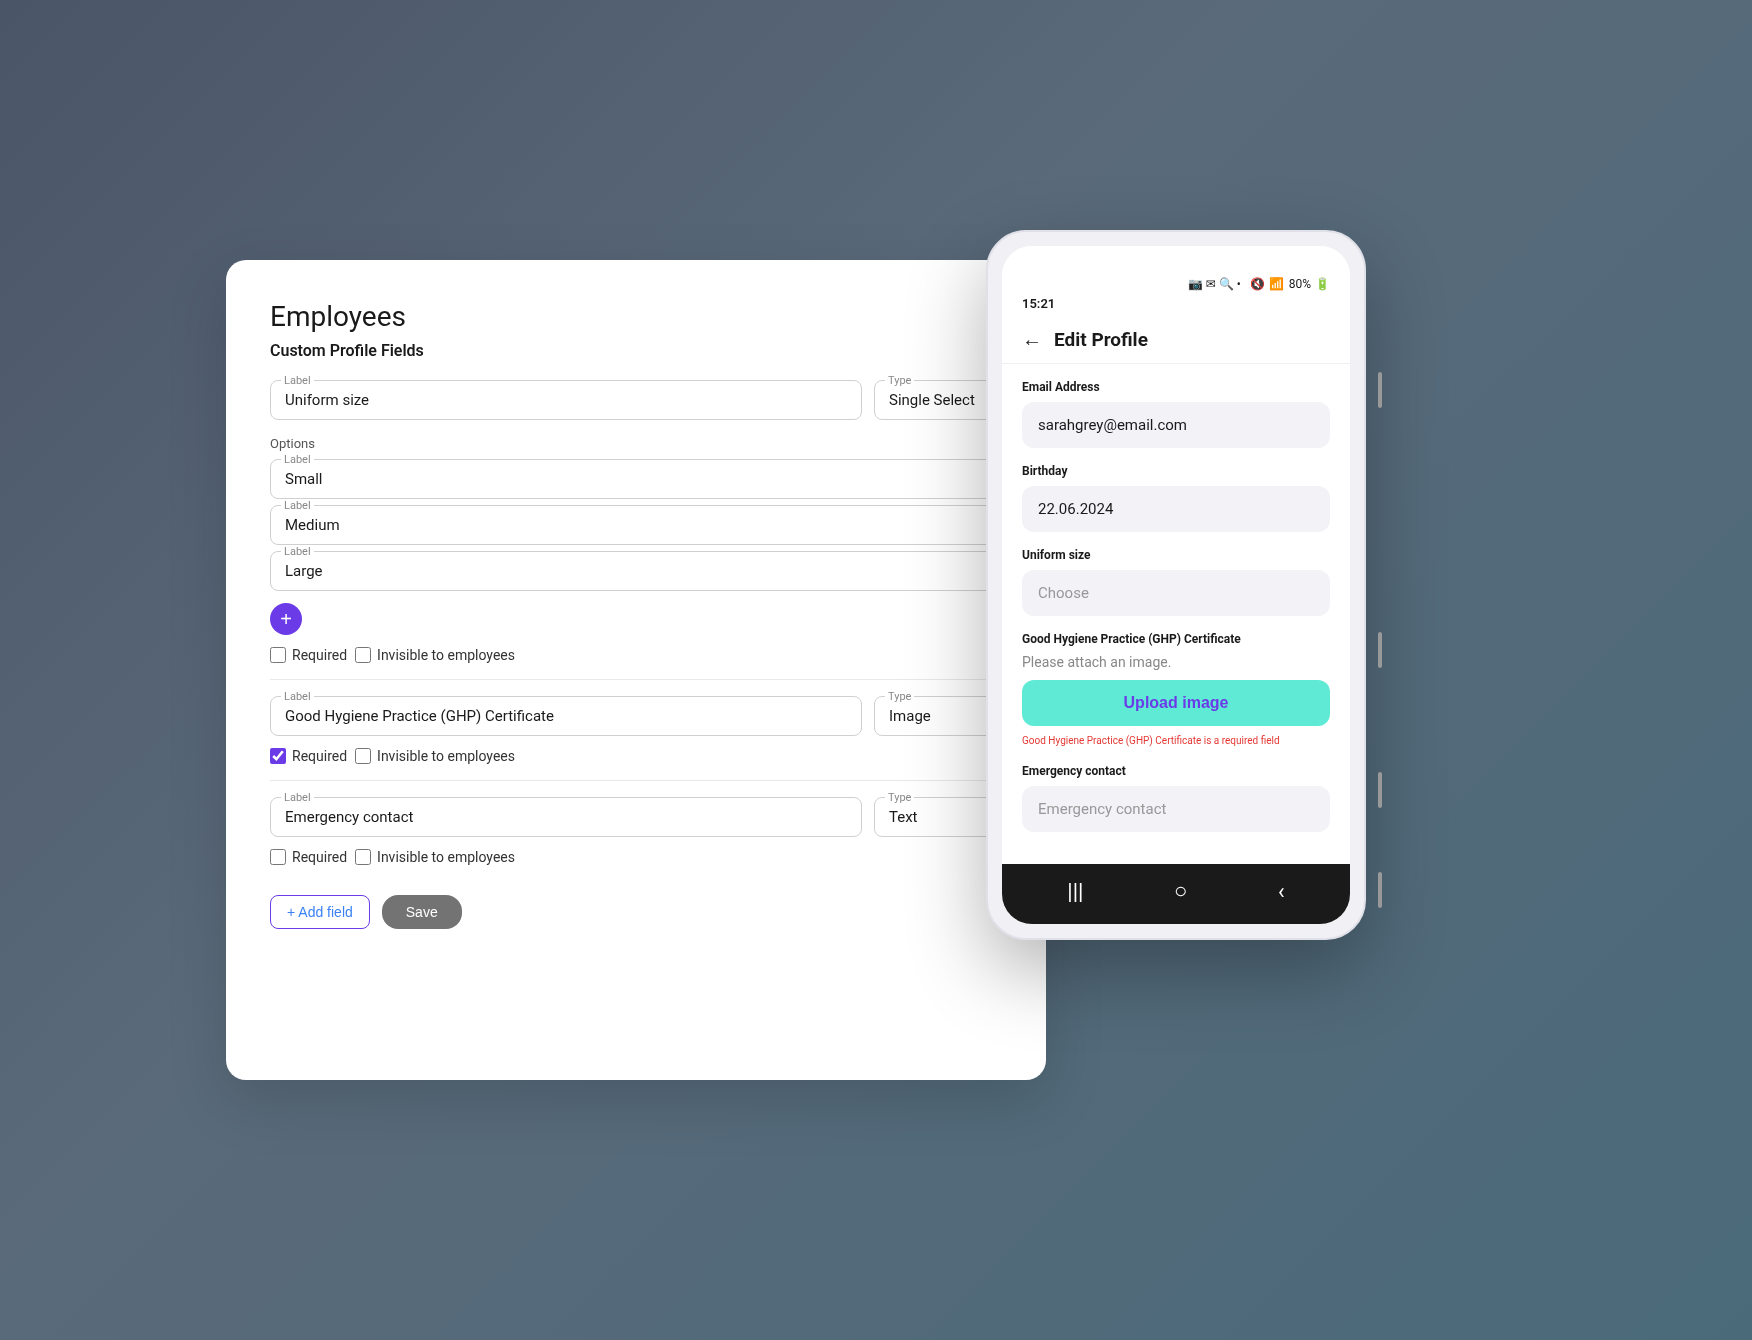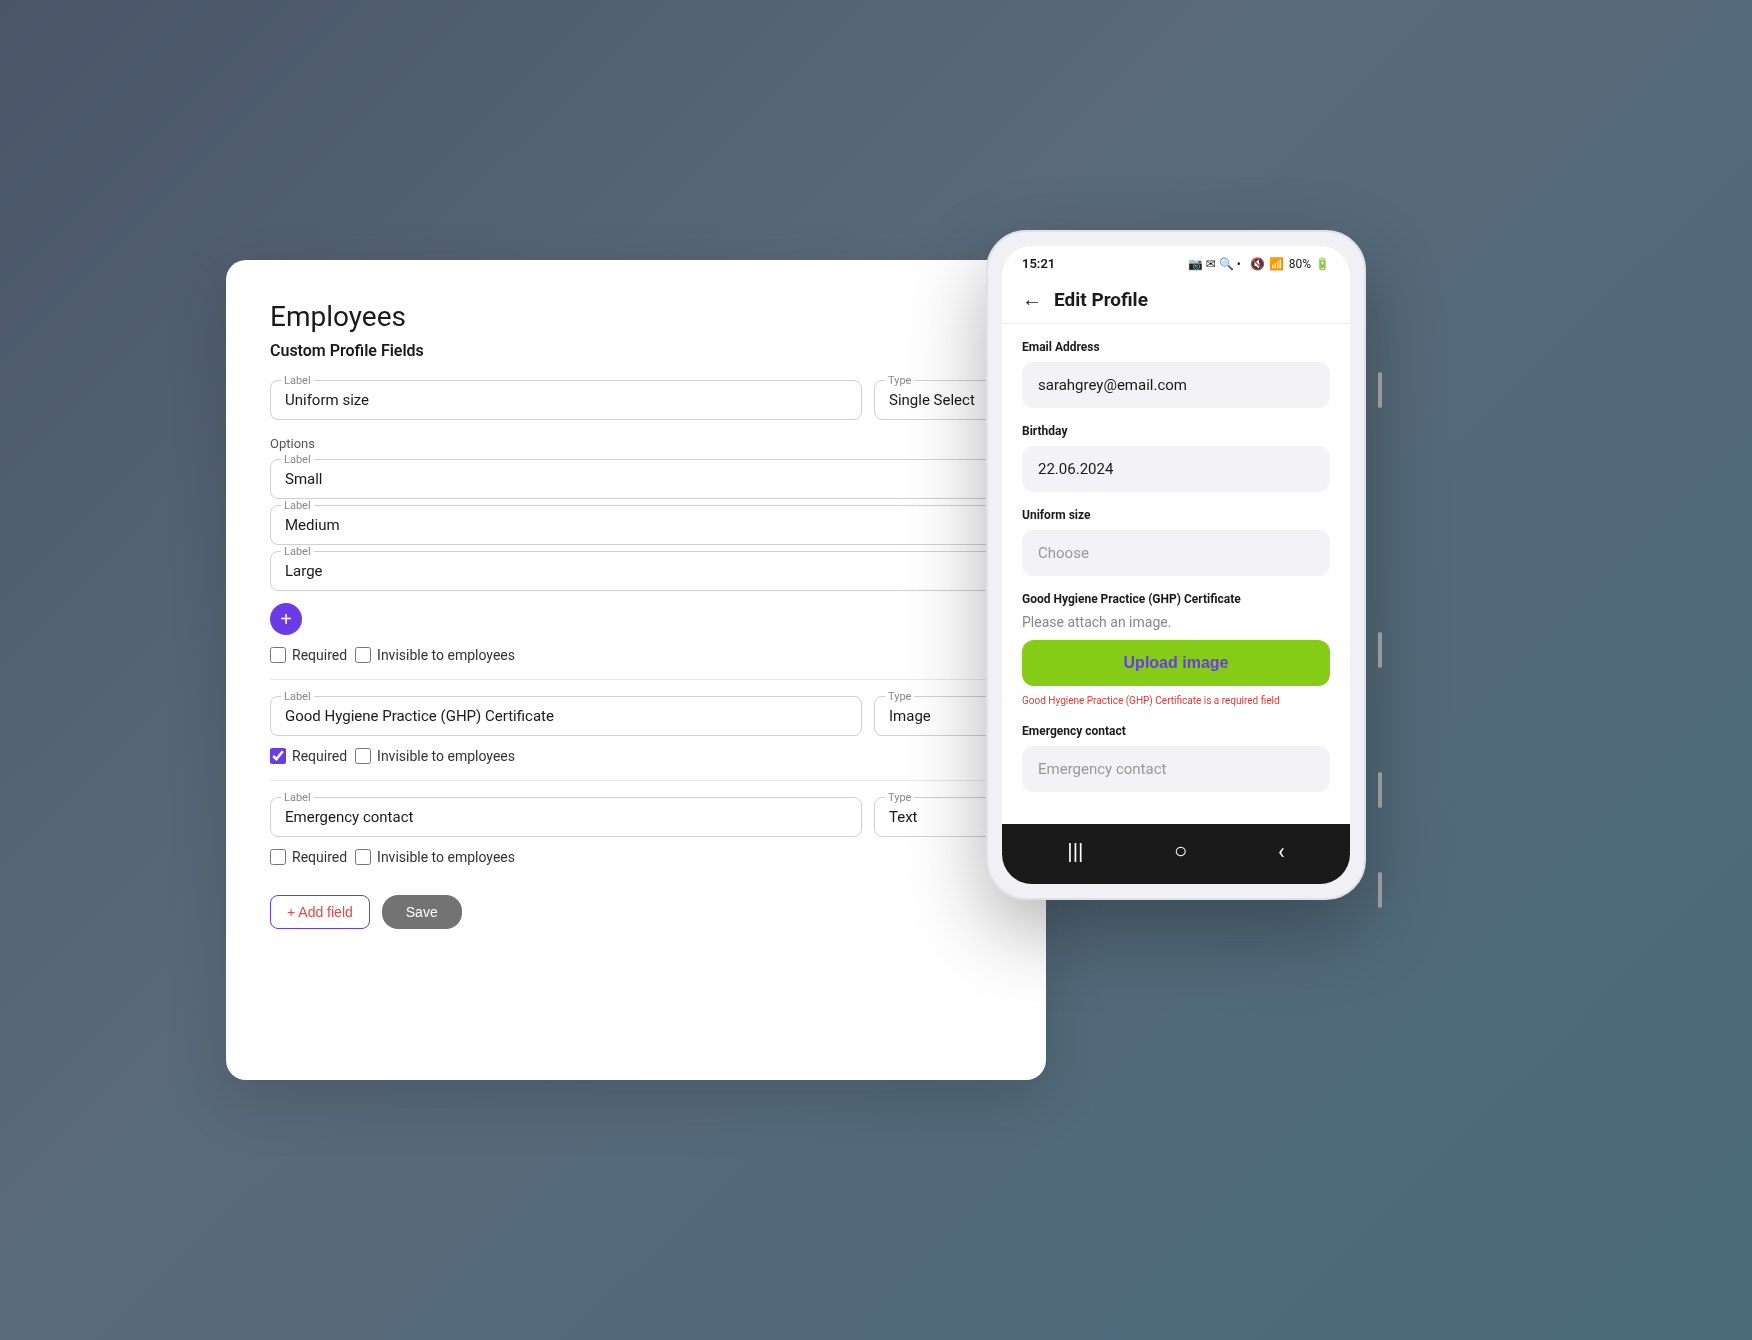--- a/index.html
+++ b/index.html
@@ -170,21 +170,21 @@
     .bottom-actions {
       display: flex;
       align-items: center;
       gap: 12px;
       margin-top: 30px;
     }
 
     .add-field-btn {
       background: white;
       border: 1px solid #6c3be8;
-      color: #ef4444;
+      color: #3b82f6;
       border-radius: 8px;
       padding: 8px 16px;
       font-size: 14px;
       cursor: pointer;
     }
 
     .save-btn {
       background: #737373;
       color: white;
       border: none;
@@ -220,20 +220,21 @@
       display: flex;
       justify-content: space-between;
       align-items: center;
       padding: 10px 20px 6px;
     }
 
     .status-time {
       font-size: 13px;
       font-weight: 600;
       color: #1a1a1a;
+      margin-top: 40px;
     }
 
     .status-icons {
       display: flex;
       align-items: center;
       gap: 4px;
       font-size: 12px;
       color: #1a1a1a;
     }
 
@@ -285,21 +286,21 @@
 
     .phone-input-box.placeholder {
       color: #999;
     }
 
     .phone-section {
       margin-bottom: 4px;
     }
 
     .upload-btn {
-      background: #84cc16;
+      background: #5eead4;
       border: none;
       border-radius: 12px;
       padding: 14px 16px;
       width: 100%;
       color: #6c3be8;
       font-size: 16px;
       font-weight: 600;
       cursor: pointer;
       margin-bottom: 8px;
     }

